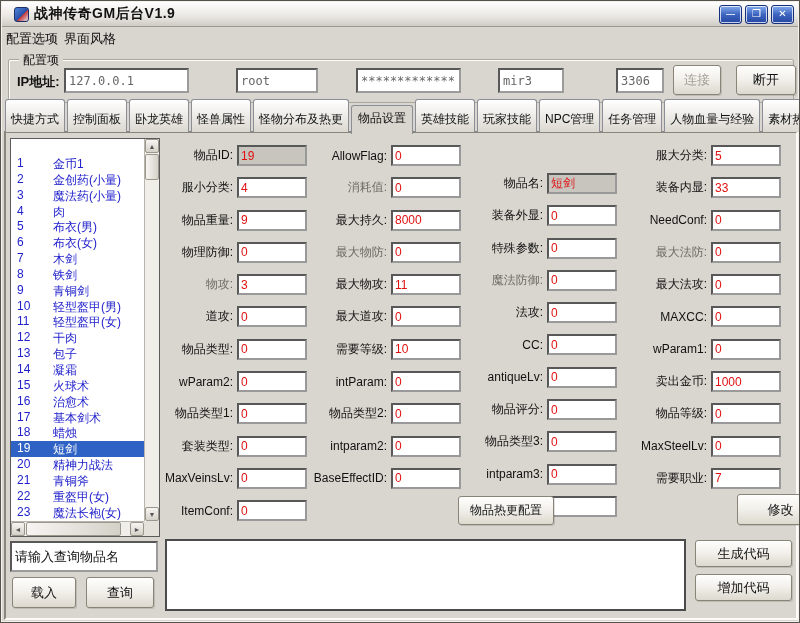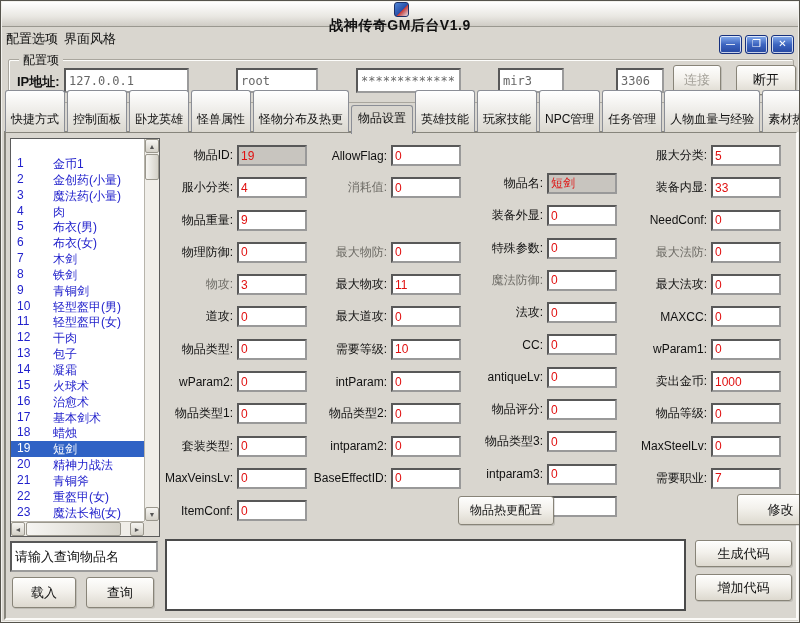--- a/index.html
+++ b/index.html
@@ -8,21 +8,21 @@
   .window {
     position: relative; width: 800px; height: 623px;
     background:#d9d6cf; border:1px solid #55534c;
     box-shadow: inset 0 0 0 1px #f2f1ed; overflow:hidden;
   }
   
   .titlebar {
     position:absolute; left:1px; top:1px; right:1px; height:25px;
     background: linear-gradient(#ffffff,#e9e7e2 60%,#cfccc5);
     border-bottom:1px solid #9a9890;
-    display:flex; align-items:center; padding:0 4px;flex-direction:column;
+    display:flex; align-items:center; padding:0 4px;
   }
   .app-icon {
     width:15px; height:15px; margin:0 5px 0 8px; border-radius:3px;
     background: linear-gradient(135deg,#4e86d8 0%,#2a4fa8 55%,#c23434 56%,#e2e5ee 100%);
     border:1px solid #1d2f66; flex:none;
   }
   .win-title { font-size:14px; font-weight:bold; color:#111; letter-spacing:.5px; }
   .win-btns { margin-left:auto; display:flex; gap:3px; }
   .wbtn {
     width:23px; height:19px; border-radius:3px;
@@ -56,21 +56,21 @@
     border:1px solid #888478; border-radius:3px;
     background: linear-gradient(#fefefd 0%,#f3f1ec 45%,#ddd9cf 100%);
     box-shadow: inset 0 1px 0 #fff, 1px 1px 0 rgba(0,0,0,.12);
     font-size:13px; color:#111; cursor:default;
     font-family:"Liberation Sans", sans-serif;
   }
   .btn.disabled { color:#a4a199; }
   
   .tabbar { position:absolute; left:4px; top:107px; height:24px; display:flex; align-items:flex-end; z-index:5; }
   .tab {
-    font-size:12px; color:#111; padding:20px 5px 4px;
+    font-size:12px; color:#111; padding:11px 5px 4px;
     border:1px solid #8b8e96; border-bottom:none; border-radius:3px 3px 0 0;
     background: linear-gradient(#ffffff,#dbd8d0); margin-right:2px; white-space:nowrap;
   }
   .tab.active {
     background:#d9d6cf; padding:4px 6px 7px; margin-bottom:-2px;
     position:relative; z-index:6;
   }
   
   .main-panel {
     position:absolute; left:3px; top:130px; width:794px; height:489px;
@@ -316,20 +316,24 @@
           <div class="f-cell c3">
             <div class="f-label">装备内显:</div>
             <input class="f-input" value="33" style="">
           </div>
         </div>
         <div class="form-row">
           <div class="f-cell c0">
             <div class="f-label">物品重量:</div>
             <input class="f-input" value="9" style="">
           </div>
+          <div class="f-cell c1">
+            <div class="f-label">最大持久:</div>
+            <input class="f-input" value="8000" style="">
+          </div>
           <div class="f-cell c2">
             <div class="f-label">特殊参数:</div>
             <input class="f-input" value="0" style="">
           </div>
           <div class="f-cell c3">
             <div class="f-label">NeedConf:</div>
             <input class="f-input" value="0" style="">
           </div>
         </div>
         <div class="form-row">

